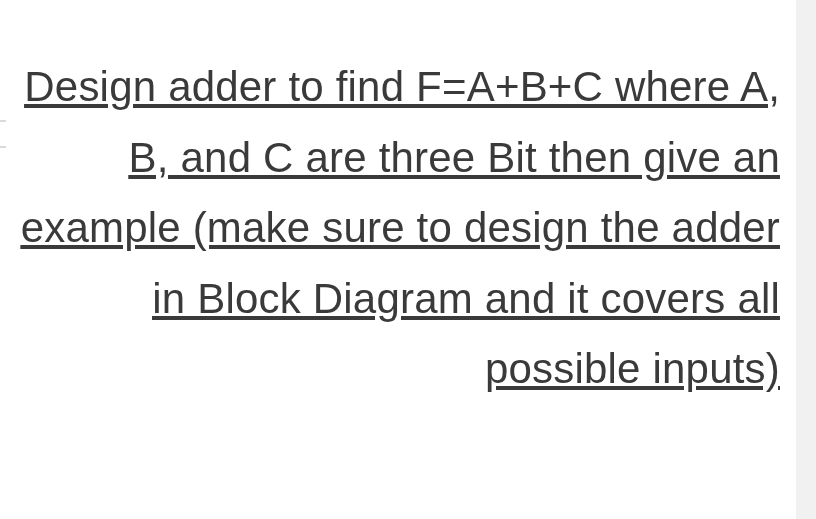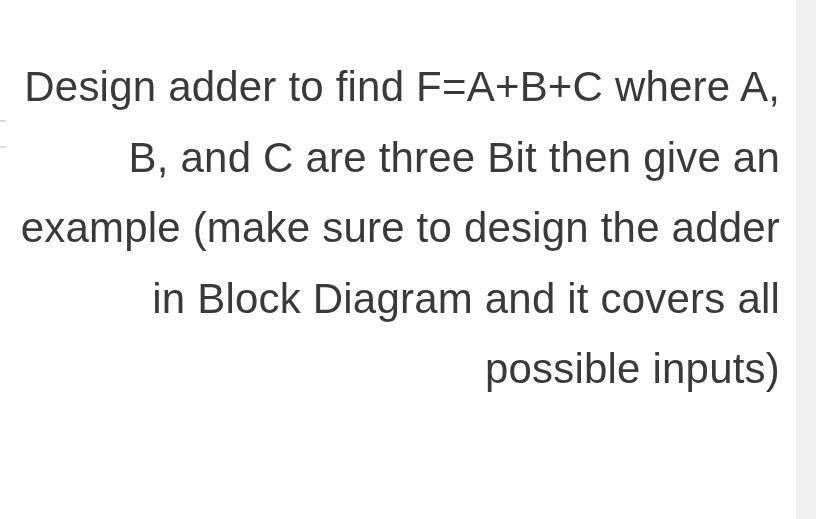--- a/index.html
+++ b/index.html
@@ -1,18 +1,19 @@
 <!DOCTYPE html>
 <html><head>
   <meta charset="utf-8">
   <style>
     * {
       margin: 0;
       padding: 0;
       box-sizing: border-box;
+      text-decoration: underline;
     }
     body {
       width: 816px;
       height: 519px;
       background: #ffffff;
       font-family: Arial, Helvetica, sans-serif;
       position: relative;
       overflow: hidden;
     }
     .content {

